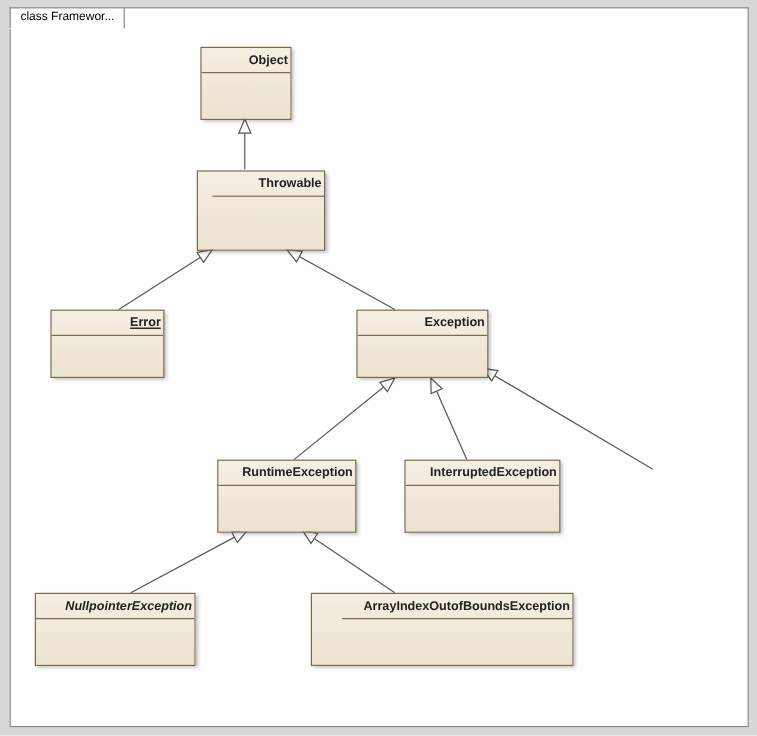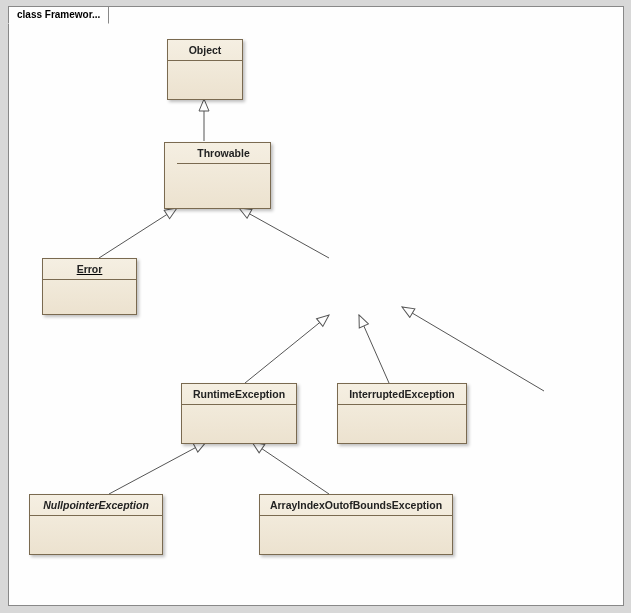--- a/index.html
+++ b/index.html
@@ -24,40 +24,40 @@
     position: absolute;
     left: -1px;
     top: -1px;
     height: 16px;
     padding: 0 8px 0 8px;
     background: #fefefe;
     border: 1px solid #888;
     border-bottom: 1px solid #fefefe;
     font-size: 10px;
     line-height: 16px;
-    font-weight: bold;
+    font-weight: normal;
     z-index: 2;
   }
   svg.connectors {
     position: absolute;
     left: 0;
     top: 0;
     width: 614px;
     height: 598px;
     z-index: 0;
   }
   .class-box {
     position: absolute;
     background: linear-gradient(#f5efe2, #ece2cf);
     border: 1px solid #7a6a50;
     box-shadow: 2px 2px 3px rgba(0,0,0,0.25);
     z-index: 1;
   }
   .class-name {
-    text-align: center;
+    text-align: right;
     font-size: 10.5px;
     font-weight: bold;
     padding: 4px 2px;
     border-bottom: 1px solid #7a6a50;
     color: #222;
     white-space: nowrap;
   }
   .class-body {
     height: var(--bodyh);
   }
@@ -102,35 +102,39 @@
   <div class="class-box" style="left:155px; top:135px; width:93px;padding-left:12px;">
     <div class="class-name">Throwable</div>
     <div class="class-body" style="--bodyh:44px"></div>
   </div>
 
   <div class="class-box" style="left:33px; top:251px; width:93px;text-decoration:underline;">
     <div class="class-name">Error</div>
     <div class="class-body" style="--bodyh:34px"></div>
   </div>
 
+  <div class="class-box" style="left:288px; top:251px; width:108px;">
+    <div class="class-name">Exception</div>
+    <div class="class-body" style="--bodyh:34px"></div>
+  </div>
 
   <div class="class-box" style="left:172px; top:376px; width:114px;">
     <div class="class-name">RuntimeException</div>
     <div class="class-body" style="--bodyh:38px"></div>
   </div>
 
   <div class="class-box" style="left:328px; top:376px; width:128px;">
     <div class="class-name">InterruptedException</div>
     <div class="class-body" style="--bodyh:38px"></div>
   </div>
 
 
   <div class="class-box" style="left:20px; top:487px; width:132px;font-style:italic;">
     <div class="class-name">NullpointerException</div>
     <div class="class-body" style="--bodyh:38px"></div>
   </div>
 
-  <div class="class-box" style="left:250px; top:487px; width:192px;">
+  <div class="class-box" style="left:250px; top:487px; width:192px;padding-left:25px;">
     <div class="class-name">ArrayIndexOutofBoundsException</div>
     <div class="class-body" style="--bodyh:38px"></div>
   </div>
 
 </div>
 
 </body></html>

